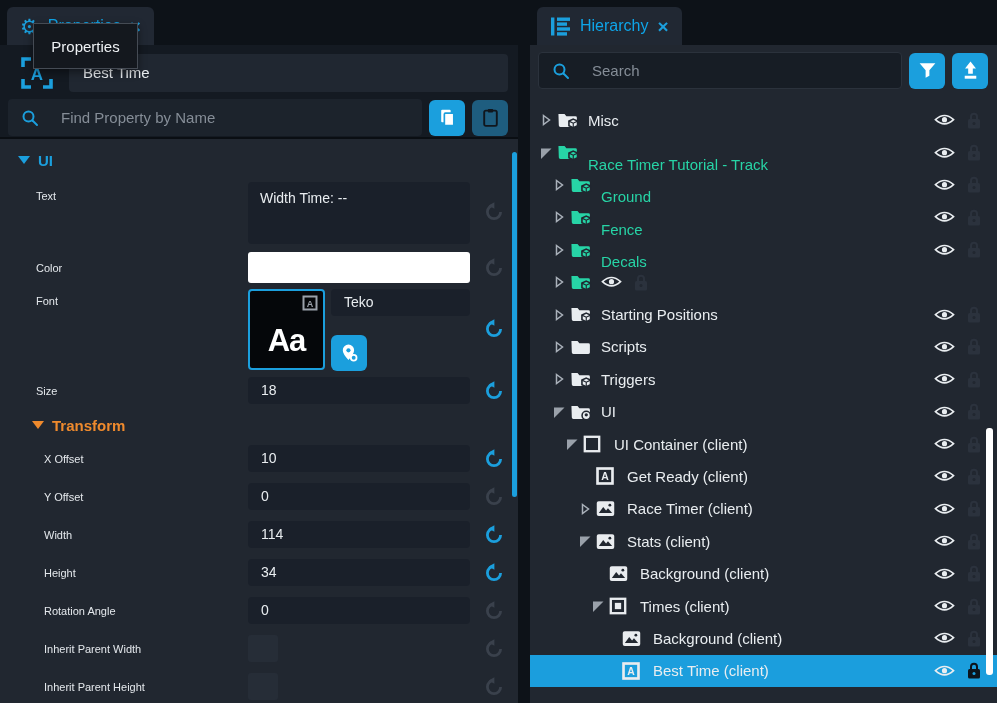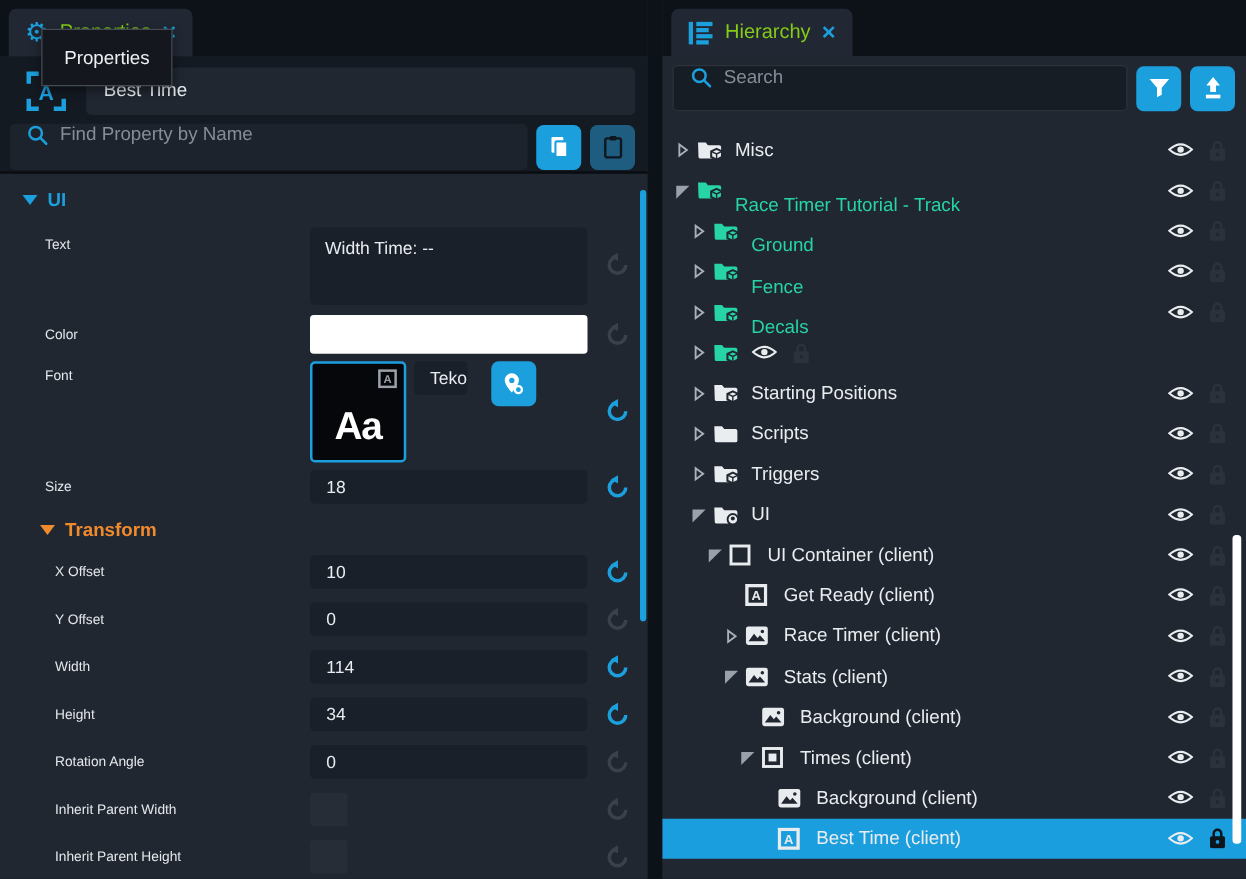--- a/index.html
+++ b/index.html
@@ -5,35 +5,35 @@
   * { margin:0; padding:0; box-sizing:border-box; }
   html,body { width:997px; height:703px; overflow:hidden; }
   body { font-family:"Liberation Sans","DejaVu Sans",sans-serif; background:#0d1218; color:#e9edf0; }
   .stage { position:relative; width:997px; height:703px; background:#0d1218; }
 
   
   .panel { position:absolute; top:0; height:703px; }
   .tabstrip { height:45px; background:#0d1218; display:flex; align-items:flex-end; }
   .tab { display:flex; align-items:center; gap:9px; height:38px; margin-left:7px; padding:0 13px;
          background:#212833; border-radius:6px 6px 0 0; cursor:pointer; }
-  .tab-label { font-size:16px; color:#84cc16; }
+  .tab-label { font-size:16px; color:#0ea5e9; }
   .tab-close { font-size:19px; font-weight:bold; color:#1b9fdd; line-height:1; }
   .gear { font-size:21px; color:#1b9fdd; line-height:1; }
   svg { display:block; }
 
   
   .props { left:0; width:518px; background:#212730; }
   .props-header { height:94px; background:#141a22; padding-top:8px; border-bottom:2px solid #0a0e13; }
   .title-row { display:flex; align-items:center; padding:0 10px 0 20px; height:40px; }
   .obj-icon { width:34px; height:34px; flex:0 0 34px; }
   .title-input { flex:1; margin-left:15px; height:38px; background:#202731; border-radius:4px;
                  font-size:15px; color:#e9edf0; line-height:38px; padding-left:14px; }
   .search-row { display:flex; align-items:center; gap:7px; padding:6px 10px 0 8px; }
-  .search-input { flex:1; height:37px; background:#1c232c; border-radius:4px; display:flex; 
-                  padding:0 10px 0 13px; gap:9px; }
+  .search-input { flex:1; height:37px; background:#1c232c; border-radius:4px; display:flex; align-items:center;
+                  padding:0 10px 0 13px; gap:22px; }
   .search-input .mag { width:18px; height:18px; flex:0 0 18px; }
   .placeholder { font-size:15px; color:#858d97; }
   .sq-btn { width:36px; height:36px; border:none; border-radius:6px; display:flex; align-items:center;
             justify-content:center; cursor:pointer; flex:0 0 36px; }
   .sq-btn.blue { background:#1b9fdd; }
   .sq-btn.dim  { background:#1e5d7f; }
   .sq-btn svg { width:21px; height:21px; }
 
   .props-body { position:absolute; top:141px; left:0; right:0; bottom:0; background:#212730; padding-top:9px; }
   .sec-head { display:flex; align-items:center; gap:8px; height:20px; margin-bottom:12px; padding-left:18px; }
@@ -58,21 +58,21 @@
   .prow.t-color { margin-bottom:6px; }
   .swatch { height:31px; border-radius:3px; }
   .prow.t-font { margin-bottom:6px; align-items:flex-start; }
   .prow.t-font .plabel { padding-top:6px; }
   .prow.t-font .preset { padding-top:30px; }
   .font-ctrl { display:flex; gap:6px; }
   .font-swatch { position:relative; width:77px; height:81px; background:#05070a; border:2px solid #1b9fdd;
                  border-radius:4px; display:flex; align-items:flex-end; justify-content:center; }
   .font-preview { font-size:31px; font-weight:bold; color:#fff; line-height:1; margin-bottom:12px; letter-spacing:-1px; }
   .font-badge { position:absolute; top:4px; right:5px; width:16px; height:16px; }
-  .font-col { display:flex; flex-direction:row; gap:19px; width:139px; }
+  .font-col { display:flex; flex-direction:column; gap:19px; width:139px; }
   .font-name { height:27px; background:#1a202a; border-radius:4px; font-size:14px; color:#e9edf0;
                line-height:27px; padding-left:13px; }
   .pin-btn { width:36px; height:36px; border:none; border-radius:6px; background:#1b9fdd; cursor:pointer;
              display:flex; align-items:center; justify-content:center; }
   .pin-btn svg { width:21px; height:21px; }
   .prow.t-number { margin-bottom:11px; }
   .prow.t-number:nth-last-child(1) { margin-bottom:0; }
   .num { height:27px; background:#1a202a; border-radius:4px; font-size:14px; color:#e9edf0;
          line-height:27px; padding-left:13px; }
   .prow.t-checkbox { margin-bottom:11px; }

